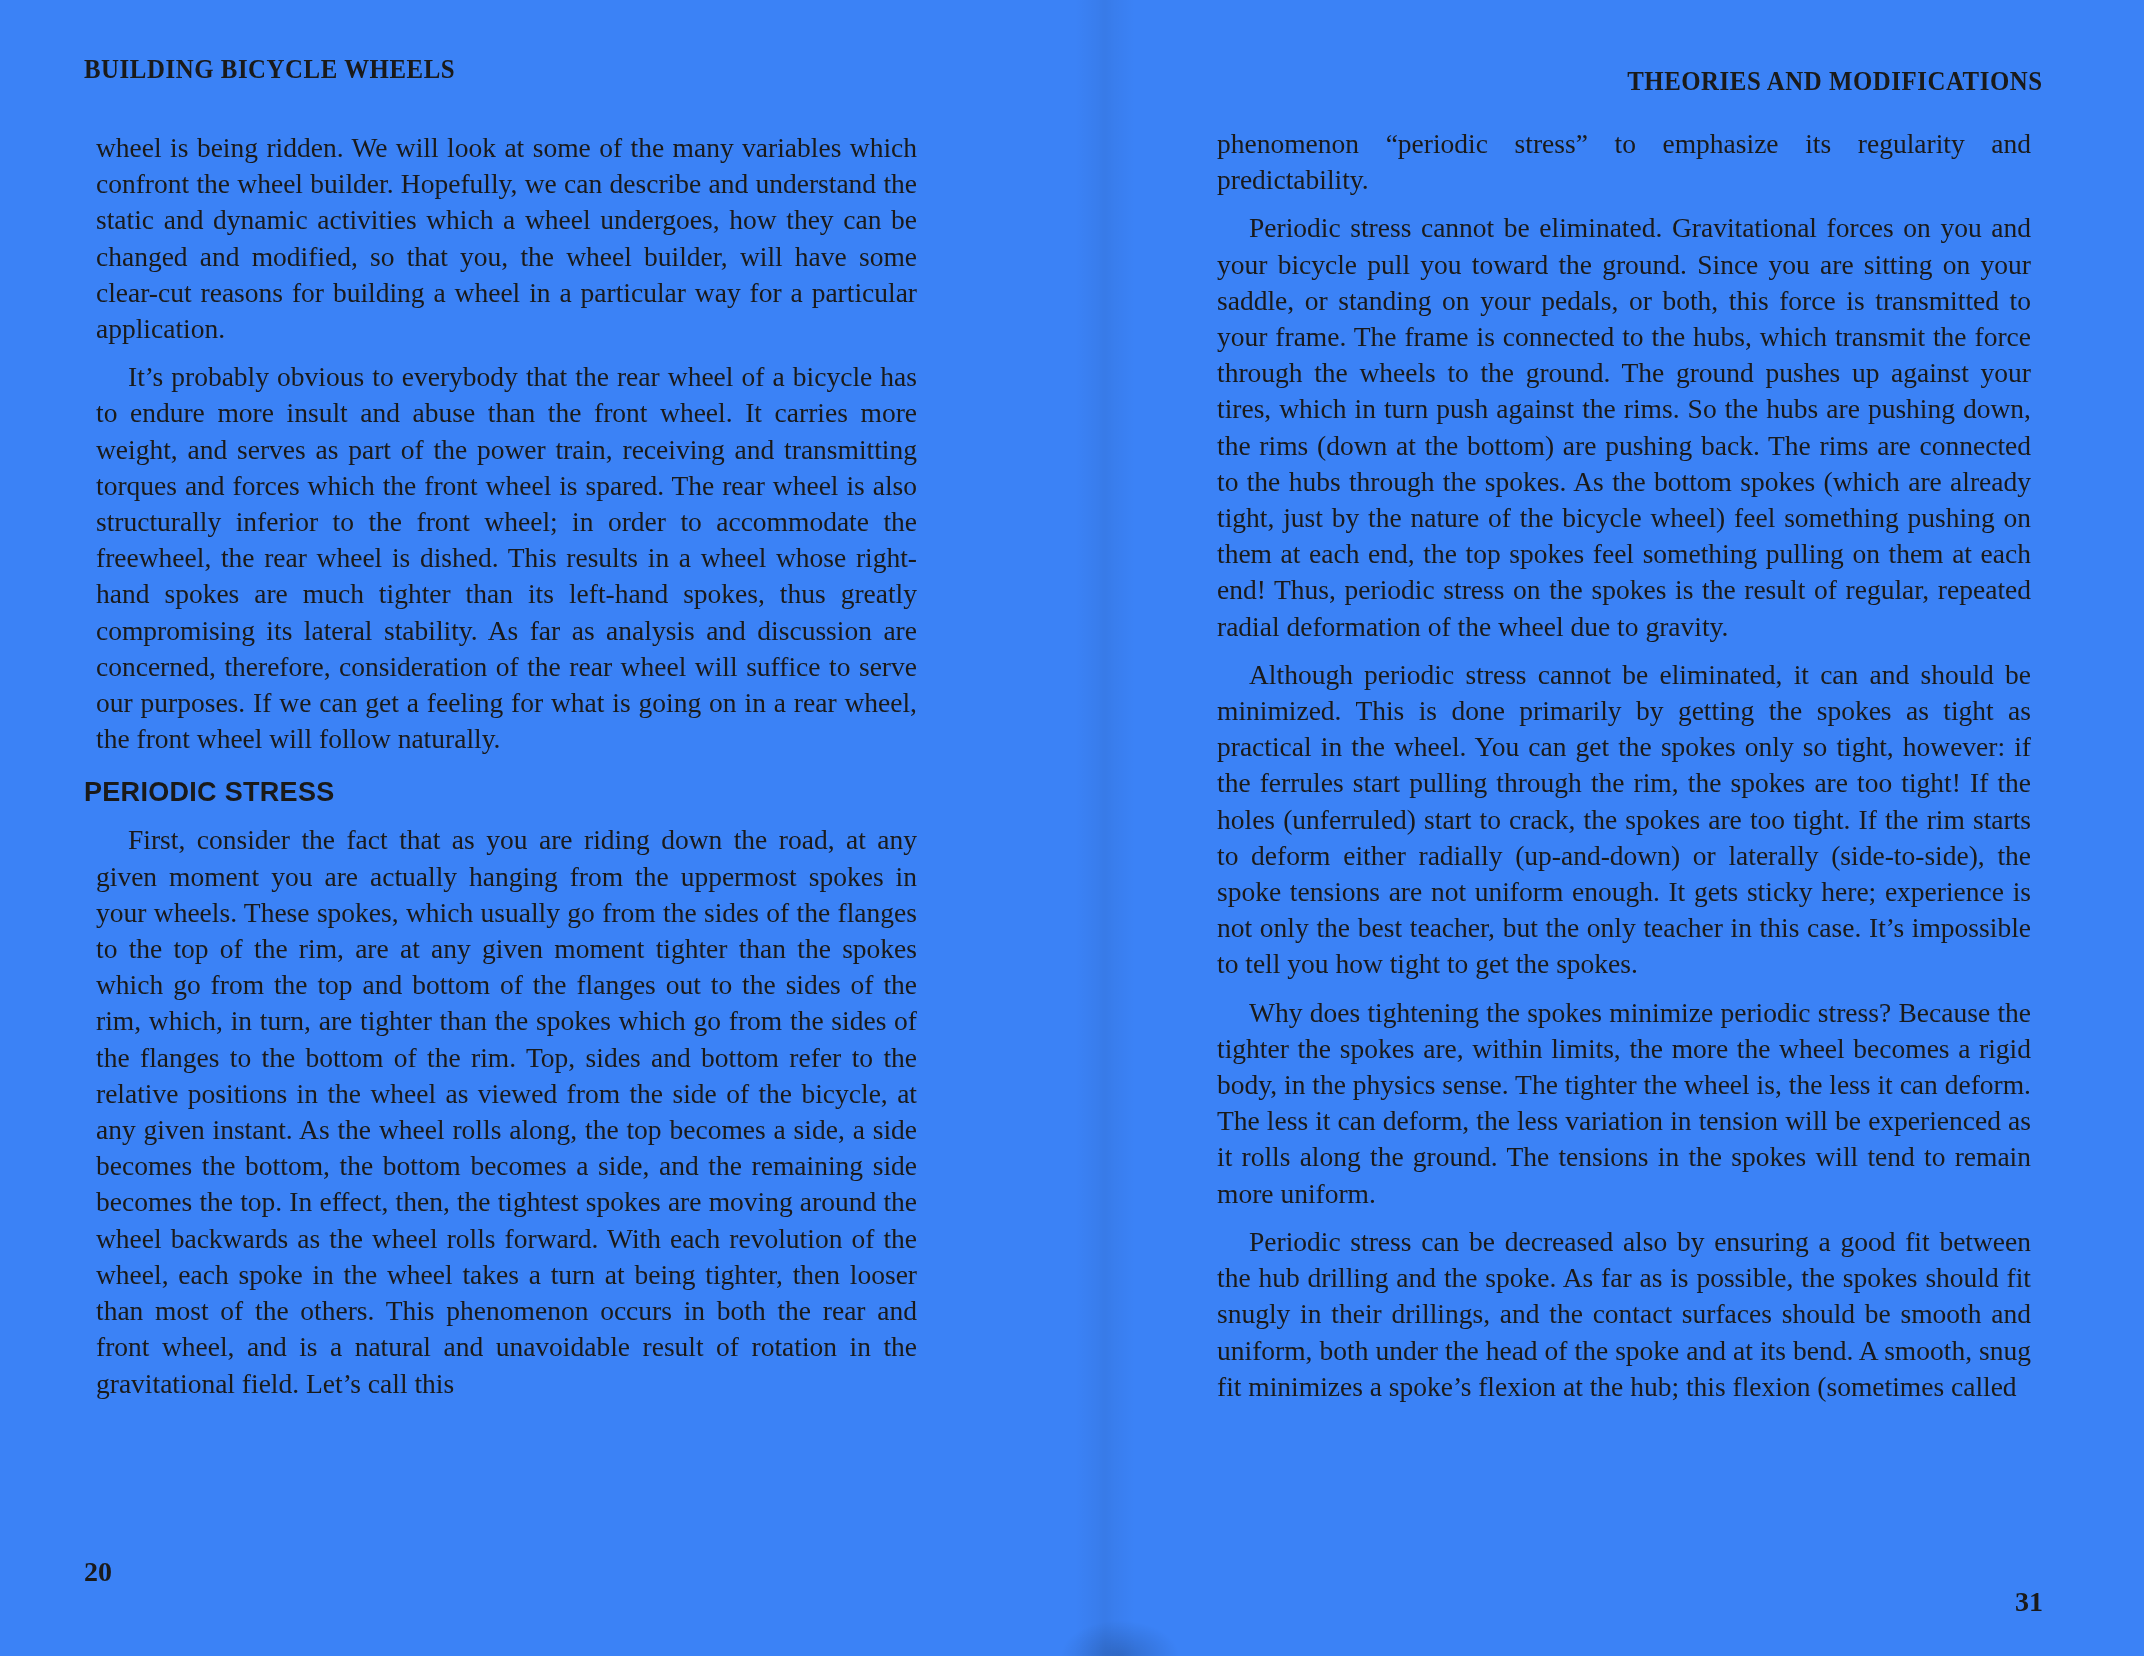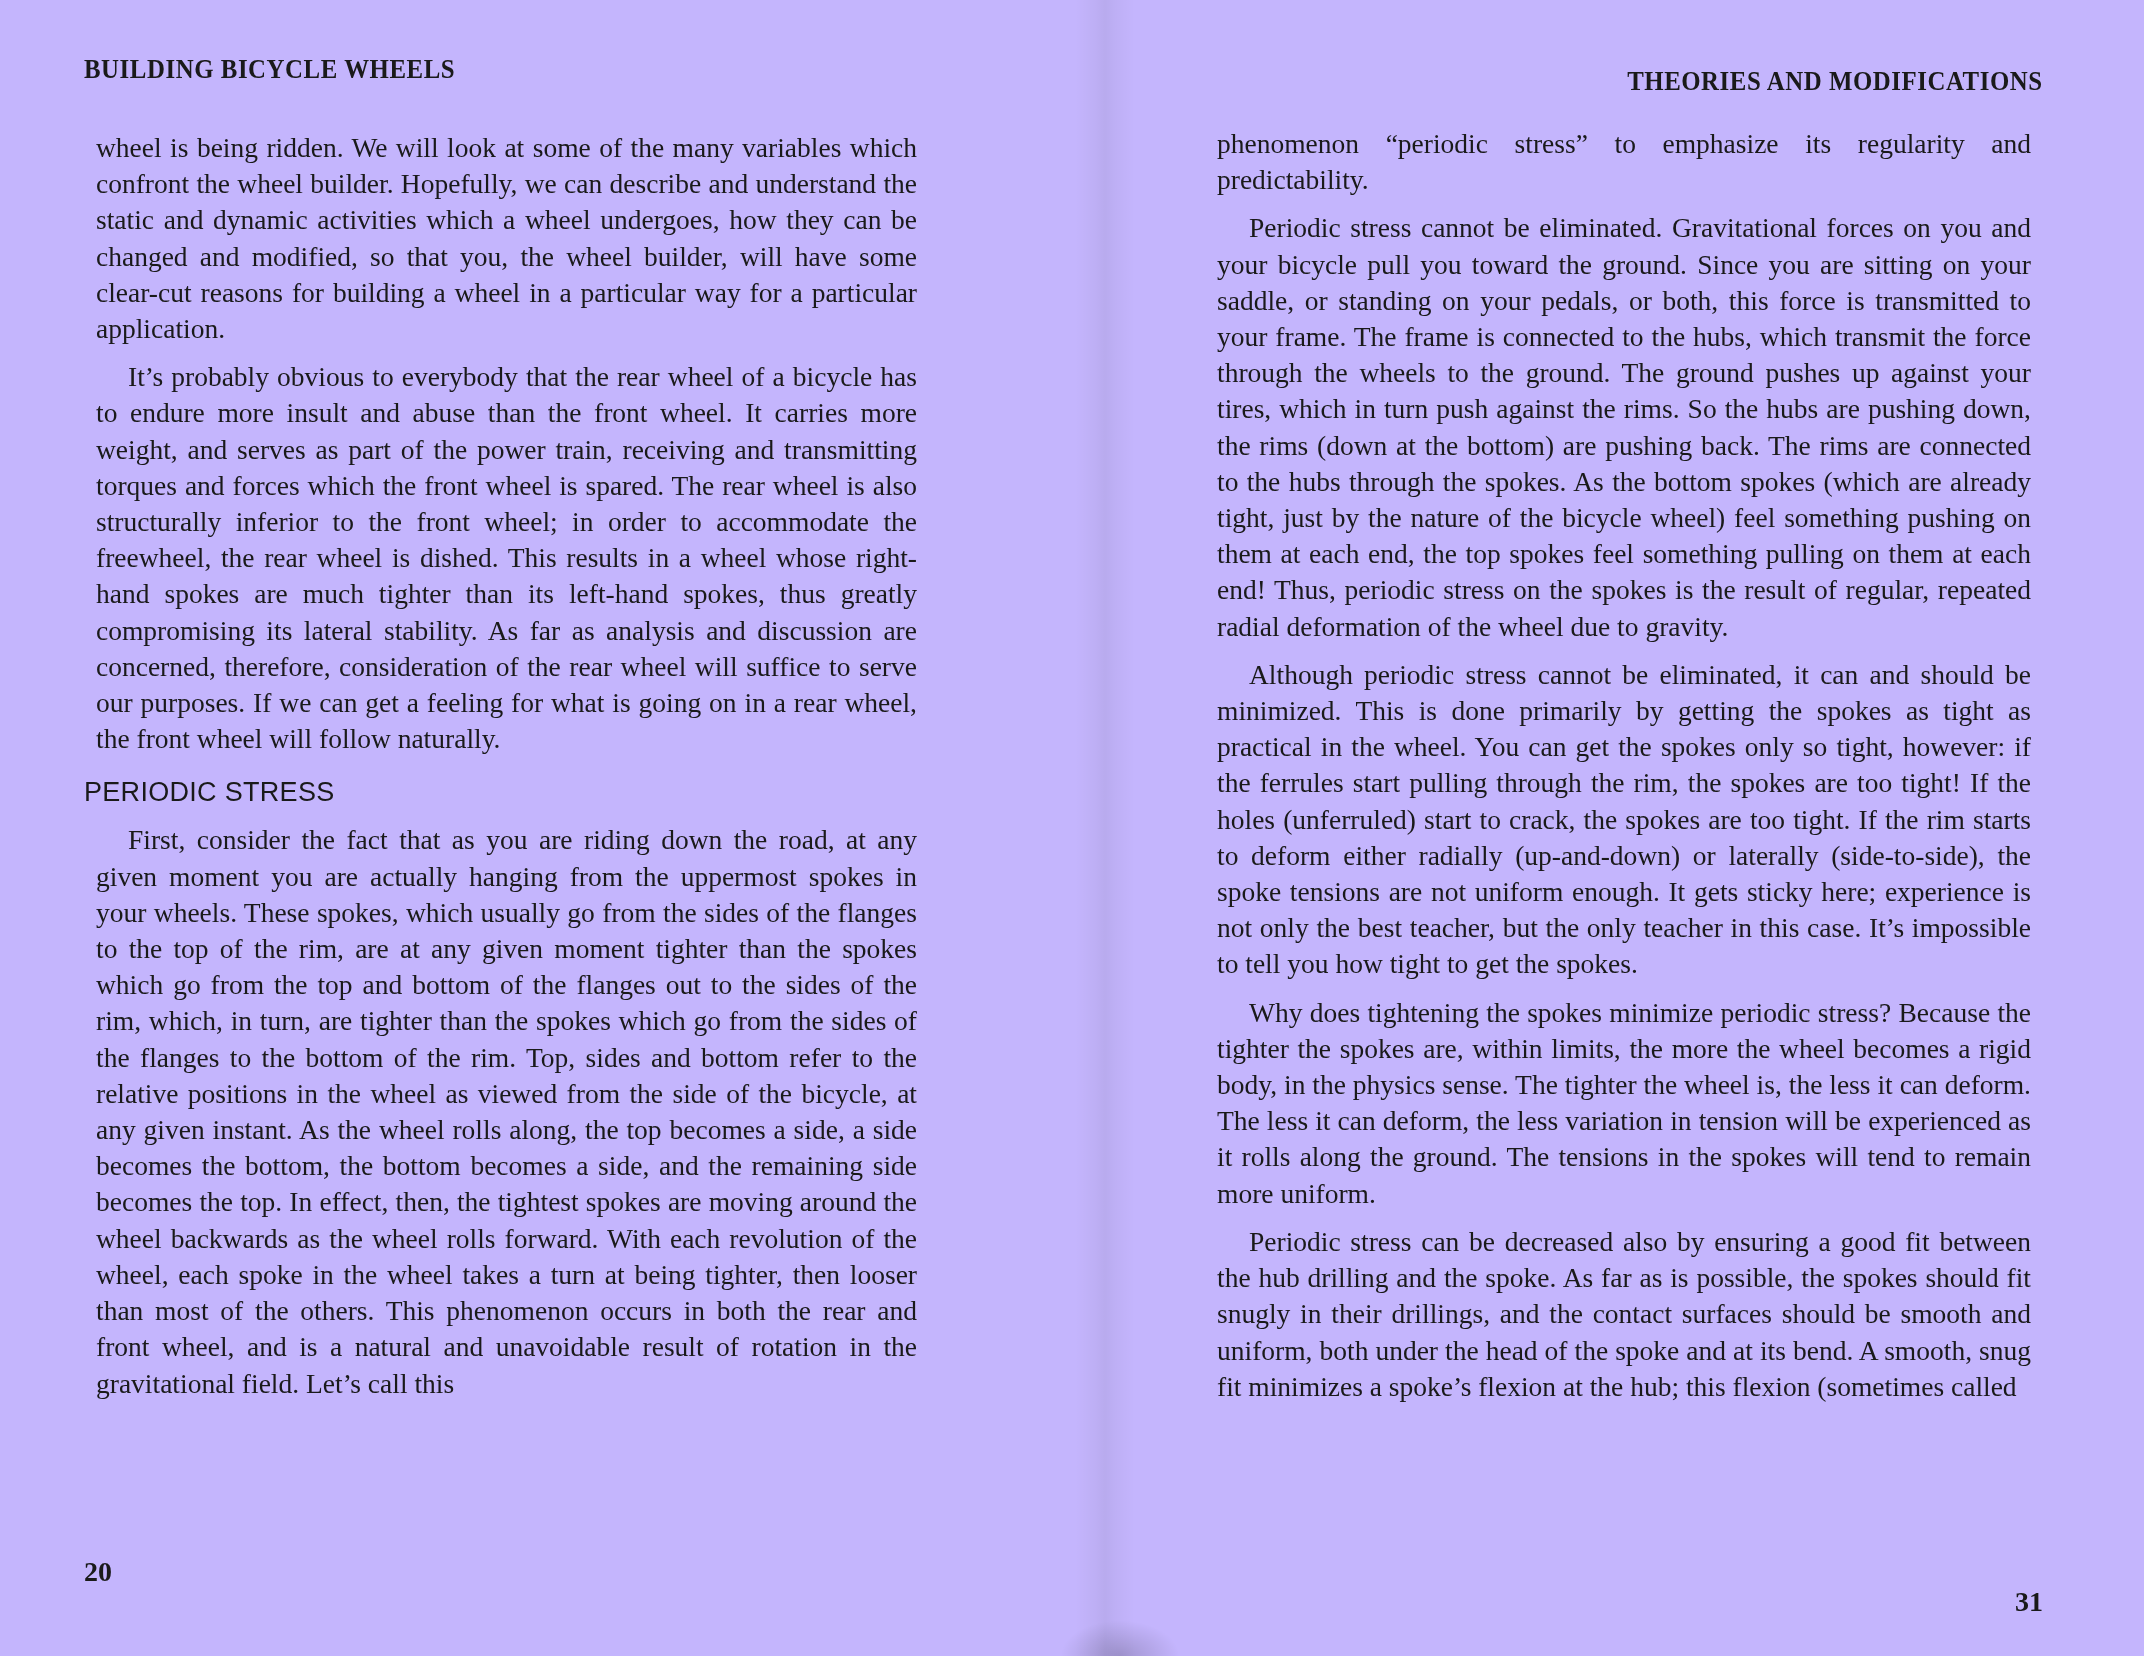--- a/index.html
+++ b/index.html
@@ -13,21 +13,21 @@
   body {
     position: relative;
     font-family: "Liberation Serif", "DejaVu Serif", serif;
     color: #1a1a1a;
   }
   .spread {
     position: absolute;
     left: 0; top: 0;
     width: 2144px;
     height: 1656px;
-    background: #c4b5fd;
+    background: #3b82f6;
   }
   .spine {
     position: absolute;
     left: 1075px;
     top: 0;
     width: 60px;
     height: 1656px;
     background: linear-gradient(to right,
       rgba(0,0,0,0) 0%,
       rgba(0,0,0,0.035) 35%,
@@ -79,21 +79,21 @@
   .para {
     margin: 12px;
     text-indent: 32px;
     hyphens: none;
   }
   .para.noindent { text-indent: 0; }
 
   .section-heading {
     margin: 17px 0 7px 0;
     font-family: "Liberation Sans", "DejaVu Sans", sans-serif;
-    font-weight: normal;
+    font-weight: bold;
     font-size: 27px;
     letter-spacing: 0.3px;
     line-height: 36px;
     text-align: left;
   }
 
   .page-number {
     position: absolute;
     top: 1556px;
     font-weight: bold;

